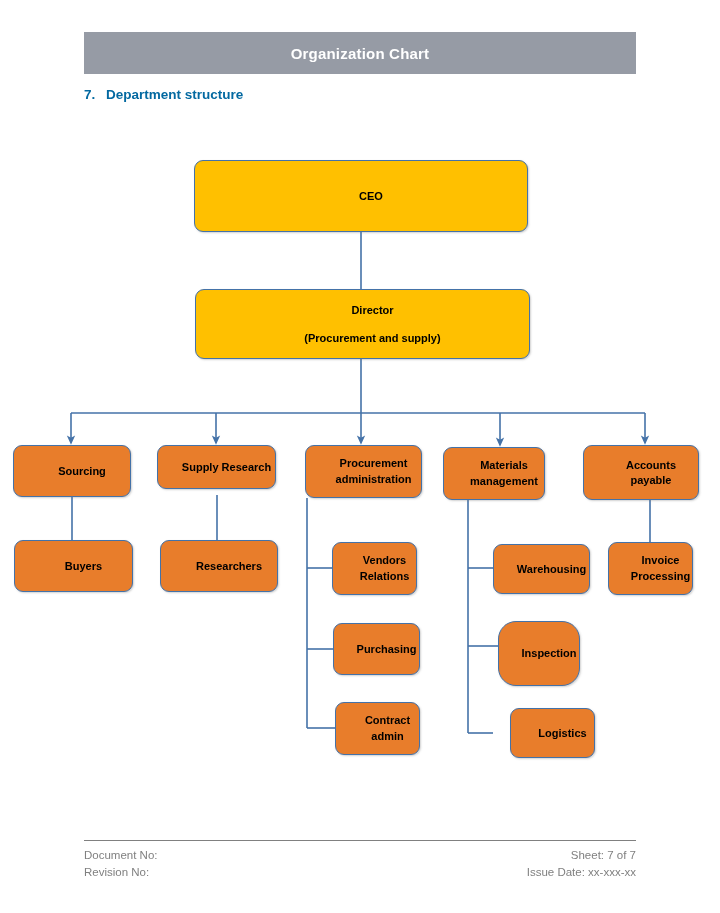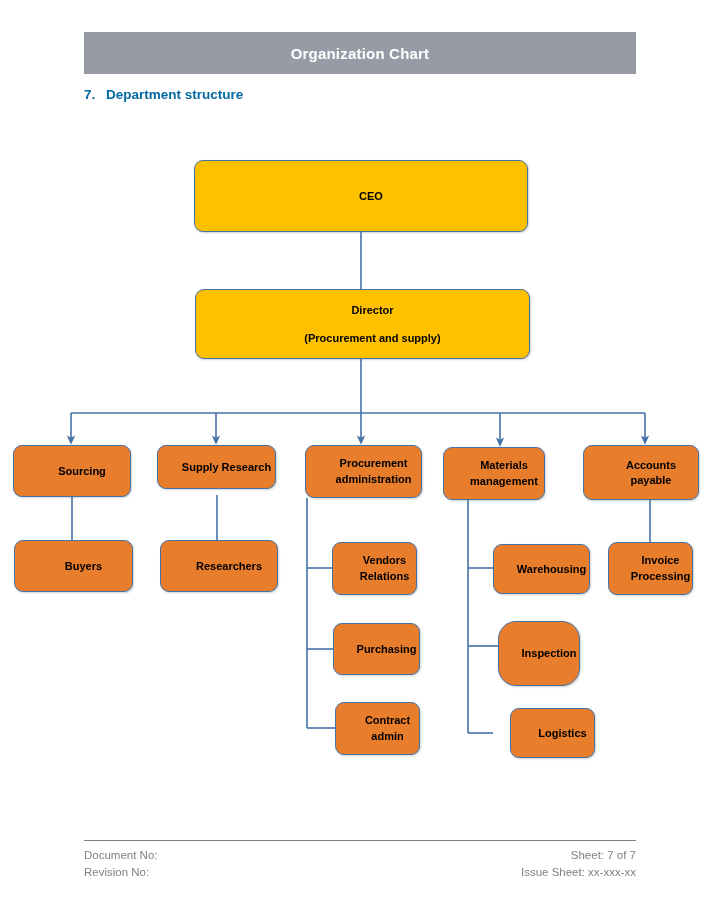--- a/index.html
+++ b/index.html
@@ -253,18 +253,18 @@
 
   <div id="footer">
     <div id="footer-rule"></div>
     <div id="footer-cols">
       <div id="footer-left">
         <span class="footer-line">Document No:</span>
         <span class="footer-line">Revision No:</span>
       </div>
       <div id="footer-right">
         <span class="footer-line">Sheet: 7 of 7</span>
-        <span class="footer-line">Issue Sheet: xx-xxx-xx</span>
+        <span class="footer-line">Issue Date: xx-xxx-xx</span>
       </div>
     </div>
   </div>
 
 </div>
 
 </body></html>

